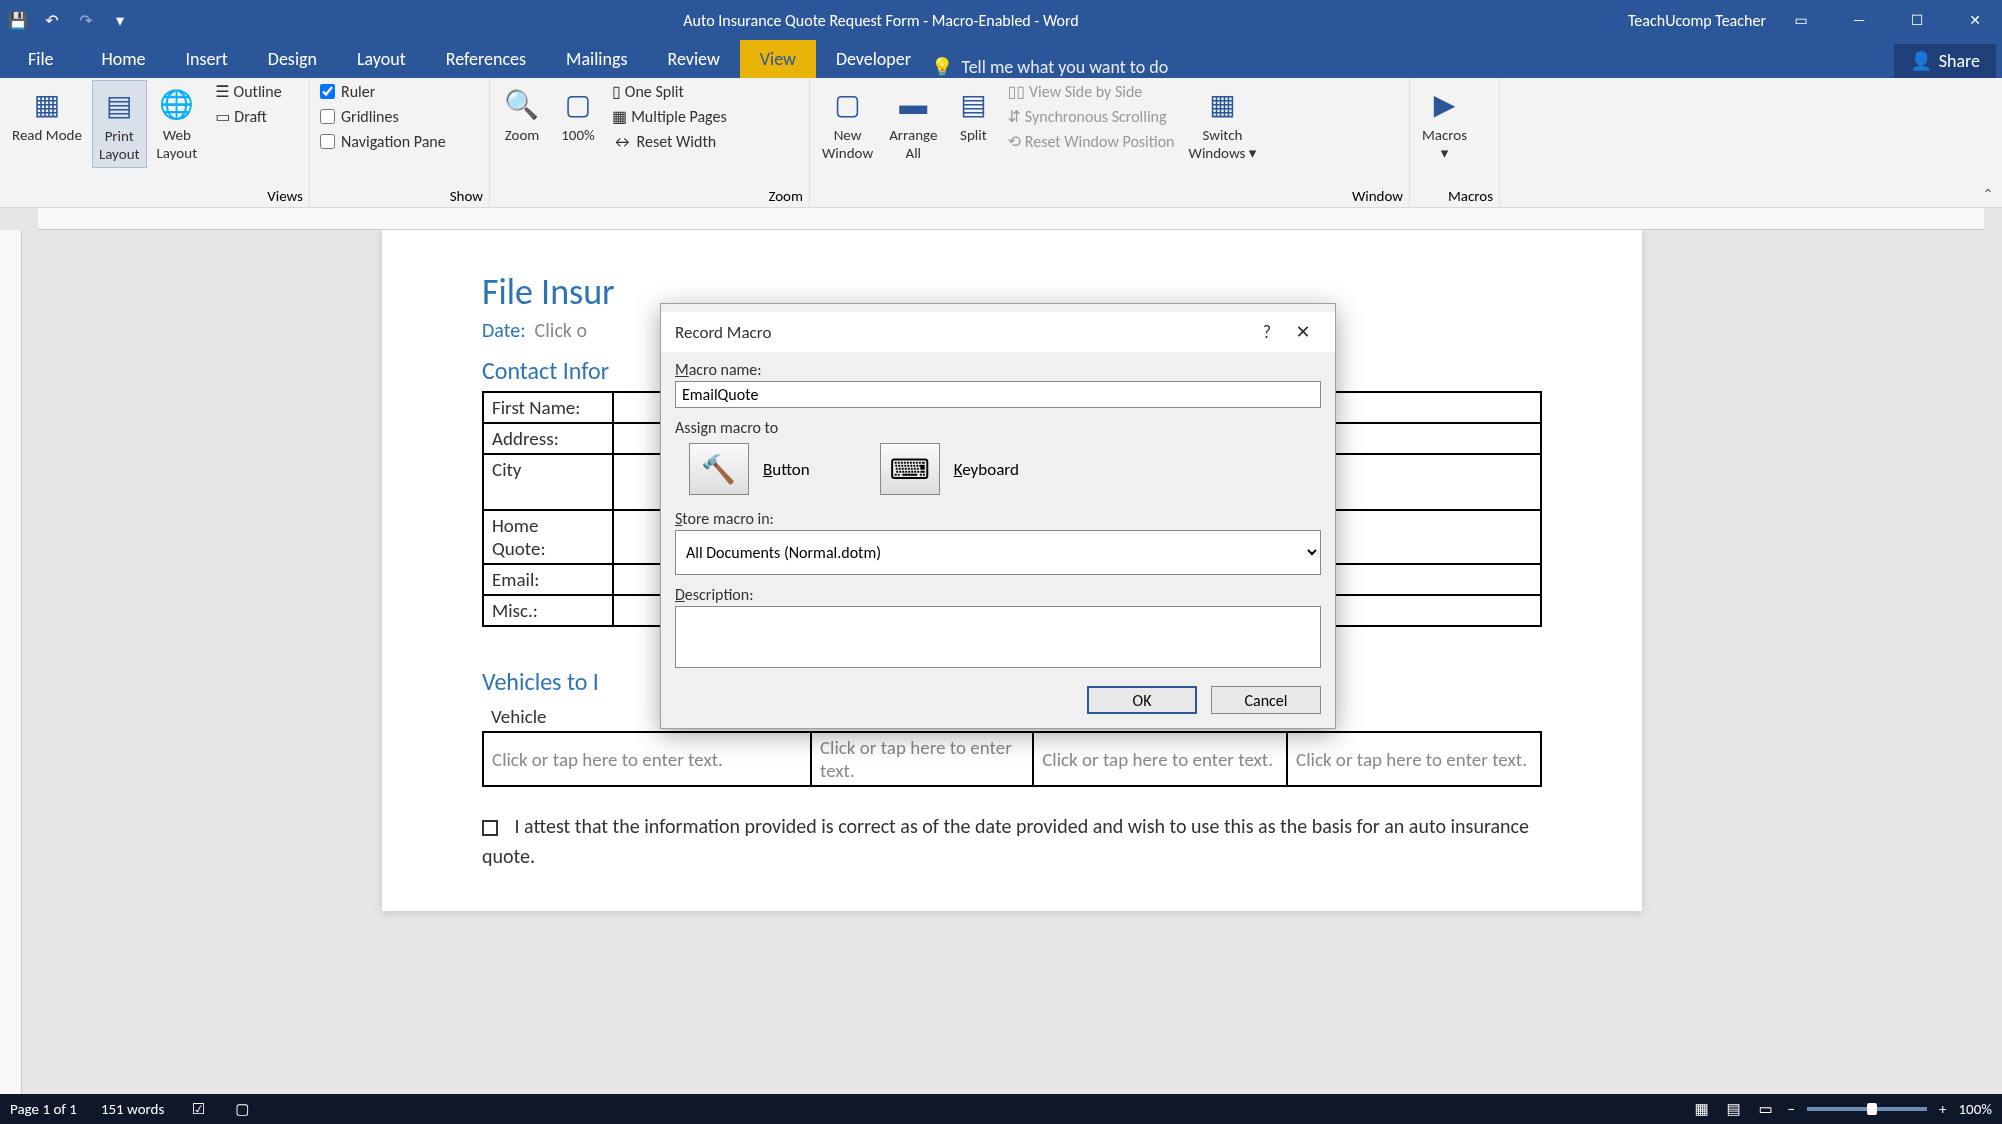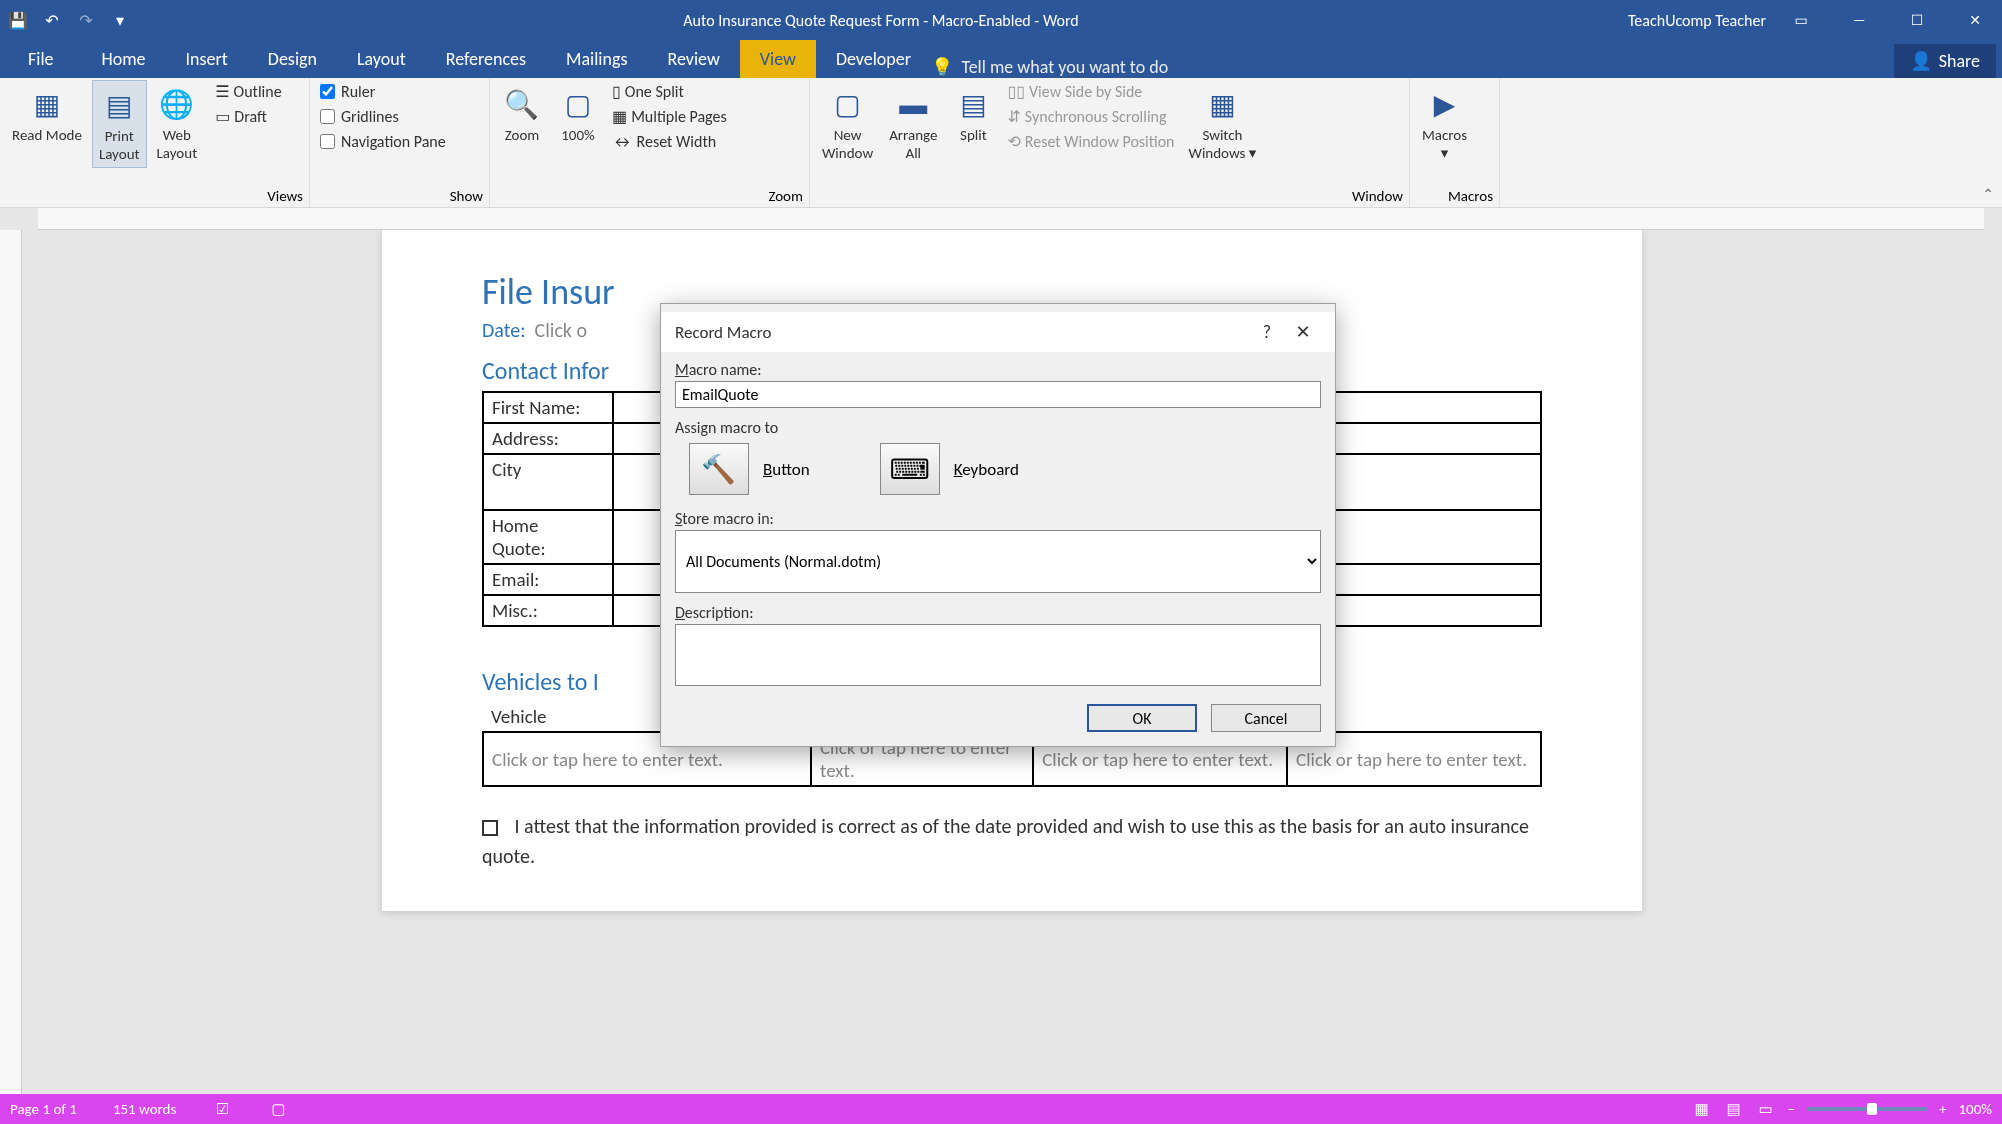--- a/index.html
+++ b/index.html
@@ -61,28 +61,28 @@
 .dlg-title-text { flex: 1; }
 .dlg-tbtn { width: 36px; height: 36px; display: flex; align-items: center; justify-content: center; color: #333; font-size: 18px; }
 .dlg-body { padding: 8px 14px 14px; }
 .dlg-label { font-size: 16px; color: #333; margin-bottom: 2px; }
 .dlg-input { width: 100%; border: 1px solid #888; background: #fff; padding: 3px 6px; font-size: 16px; margin-bottom: 10px; }
 .dlg-assign { display: flex; gap: 70px; margin: 6px 0 14px 14px; }
 .dlg-abtn { display: flex; align-items: center; gap: 14px; }
 .dlg-abtn-icon { width: 60px; height: 52px; border: 1px solid #888; background: linear-gradient(#fafafa,#ddd); display: flex; align-items: center; justify-content: center; font-size: 28px; }
 .dlg-abtn-label { font-size: 17px; }
 .dlg-abtn-label .ul { text-decoration: underline; }
-.dlg-select { width: 100%; border: 1px solid #888; background: #fff; padding: 20px 6px; font-size: 16px; margin-bottom: 10px; }
+.dlg-select { width: 100%; border: 1px solid #888; background: #fff; padding: 11px 6px; font-size: 16px; margin-bottom: 10px; }
 .dlg-textarea { width: 100%; height: 62px; border: 1px solid #888; background: #fff; resize: none; }
 .dlg-buttons { display: flex; justify-content: flex-end; gap: 14px; margin-top: 14px; }
 .dlg-btn { width: 110px; height: 28px; border: 1px solid #888; background: #e8e8e8; font-size: 16px; }
 .dlg-btn.primary { border: 2px solid #2b579a; background: #e8e8e8; }
 
 
-.statusbar { position: absolute; bottom: 0; left: 0; right: 0; height: 30px; background: #d946ef; color: #fff; display: flex; align-items: center; font-size: 15px; padding: 0 10px; gap: 36px; }
+.statusbar { position: absolute; bottom: 0; left: 0; right: 0; height: 30px; background: #0f172a; color: #fff; display: flex; align-items: center; font-size: 15px; padding: 0 10px; gap: 24px; }
 .sb-right { margin-left: auto; display: flex; align-items: center; gap: 12px; }
 .sb-slider { width: 120px; height: 4px; background: #6d8bb8; position: relative; }
 .sb-slider::after { content:""; position:absolute; left:50%; top:-4px; width:10px; height:12px; background:#fff; border-radius:2px; }
 .sb-icon { width: 20px; height: 20px; display: flex; align-items: center; justify-content: center; }
 </style>
 </head>
 <body>
 
 <div class="titlebar">
   <div class="tb-left">

